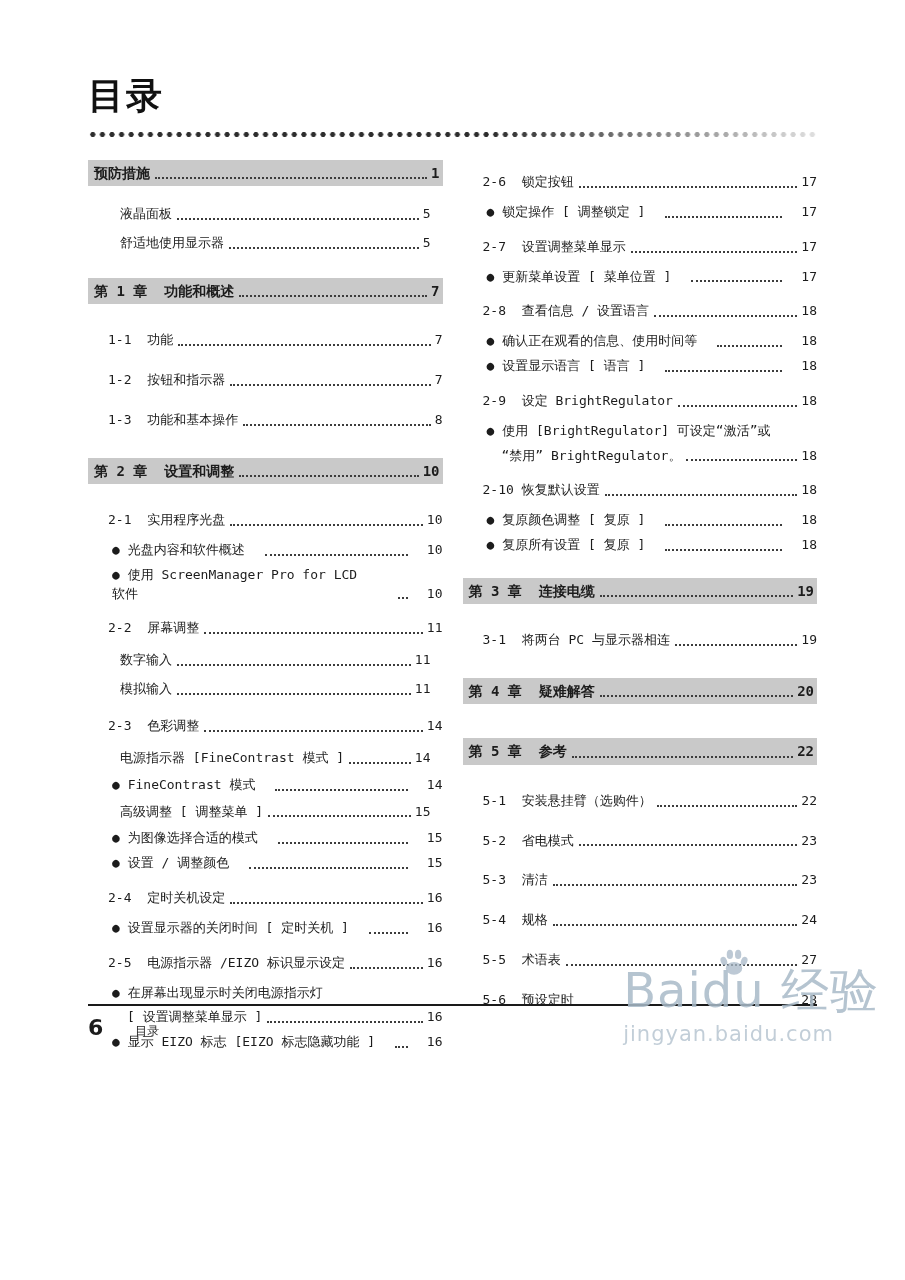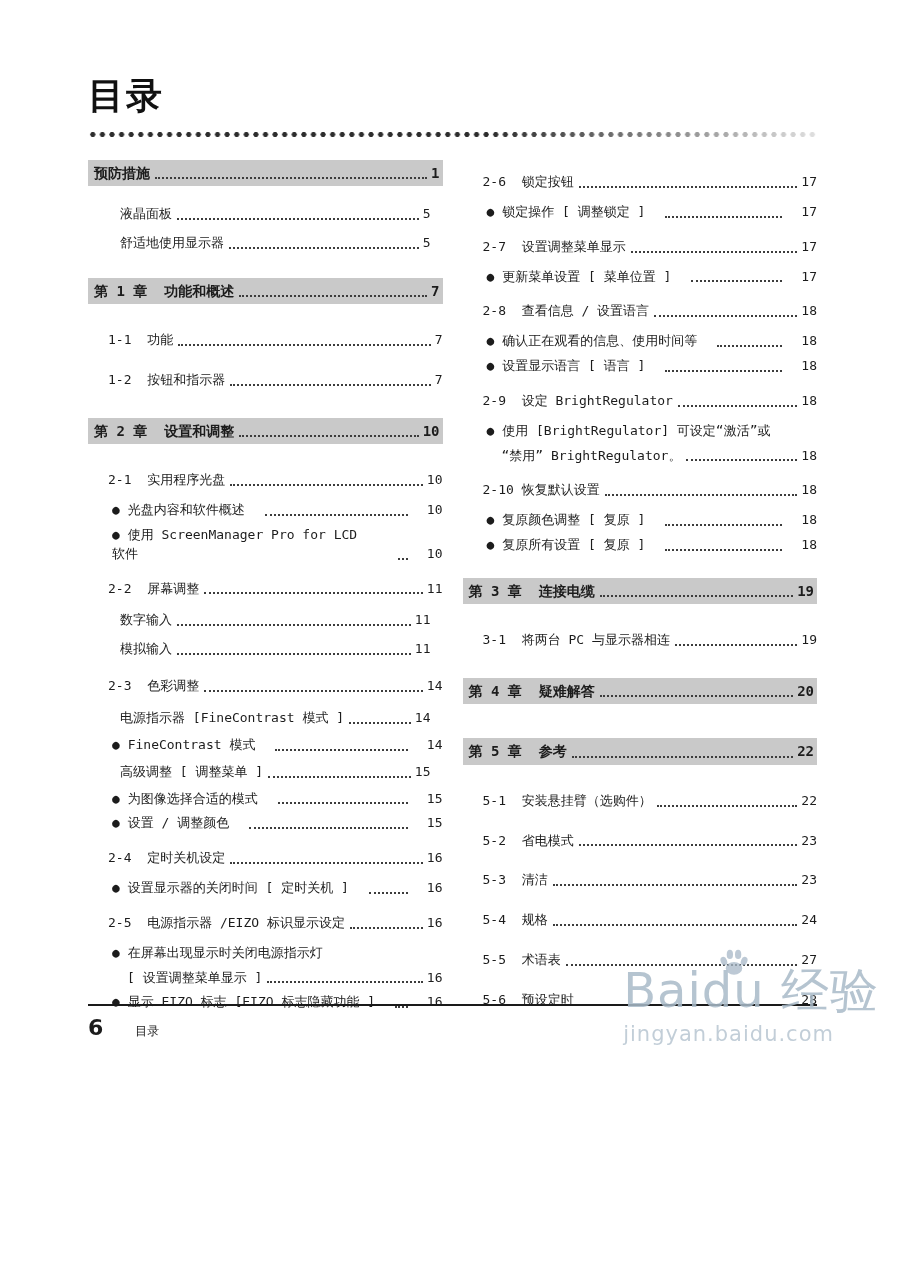--- a/index.html
+++ b/index.html
@@ -112,20 +112,25 @@
         </div>
         <div class="row item">
           <span class="lbl">1-1  功能</span>
           <span class="leader"></span>
           <span class="pg">7</span>
         </div>
         <div class="row item">
           <span class="lbl">1-2  按钮和指示器</span>
           <span class="leader"></span>
           <span class="pg">7</span>
+        </div>
+        <div class="row item">
+          <span class="lbl">1-3  功能和基本操作</span>
+          <span class="leader"></span>
+          <span class="pg">8</span>
         </div>
         <div class="row chapter">
           <span class="lbl">第 2 章  设置和调整</span>
           <span class="leader"></span>
           <span class="pg">10</span>
         </div>
         <div class="row item">
           <span class="lbl">2-1  实用程序光盘</span>
           <span class="leader"></span>
           <span class="pg">10</span>

